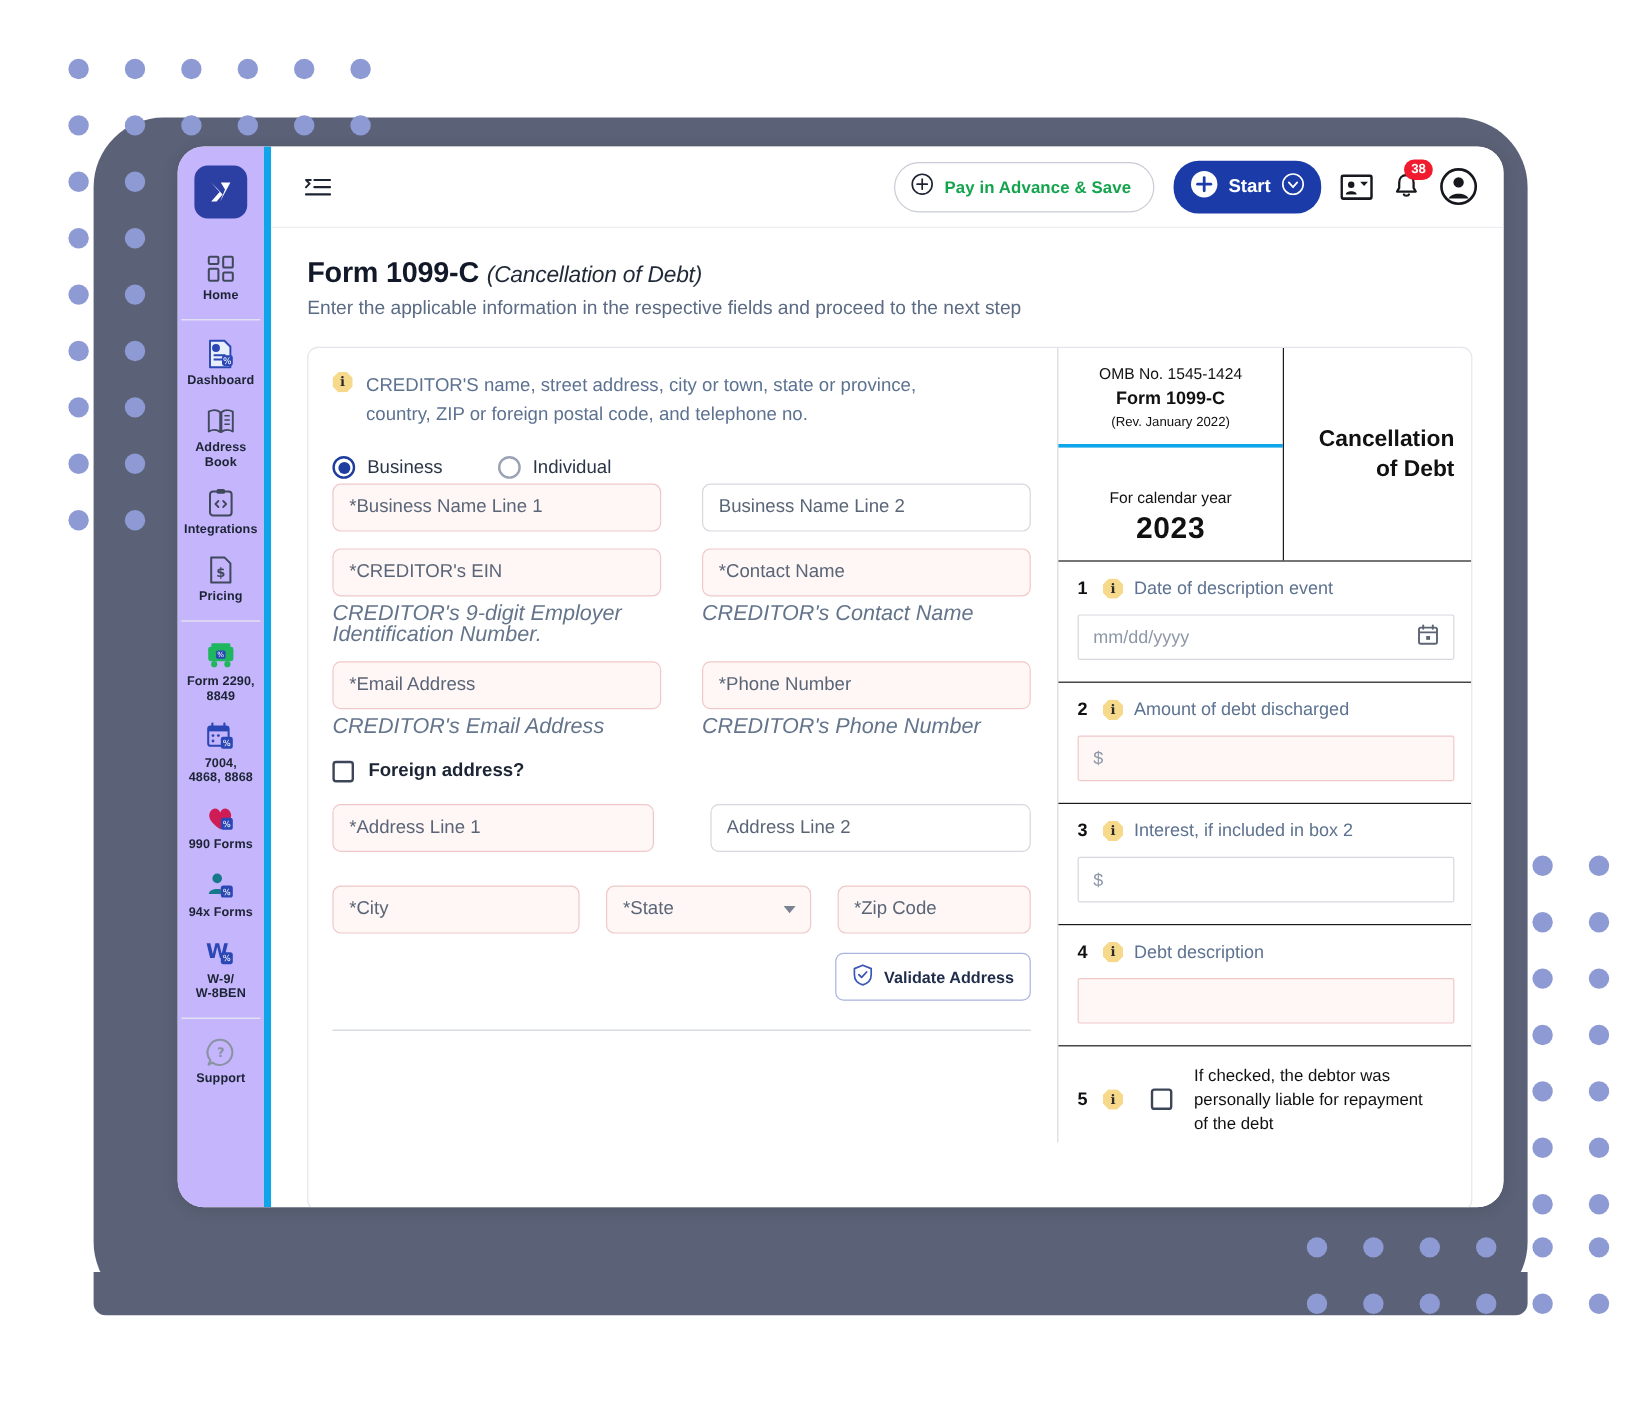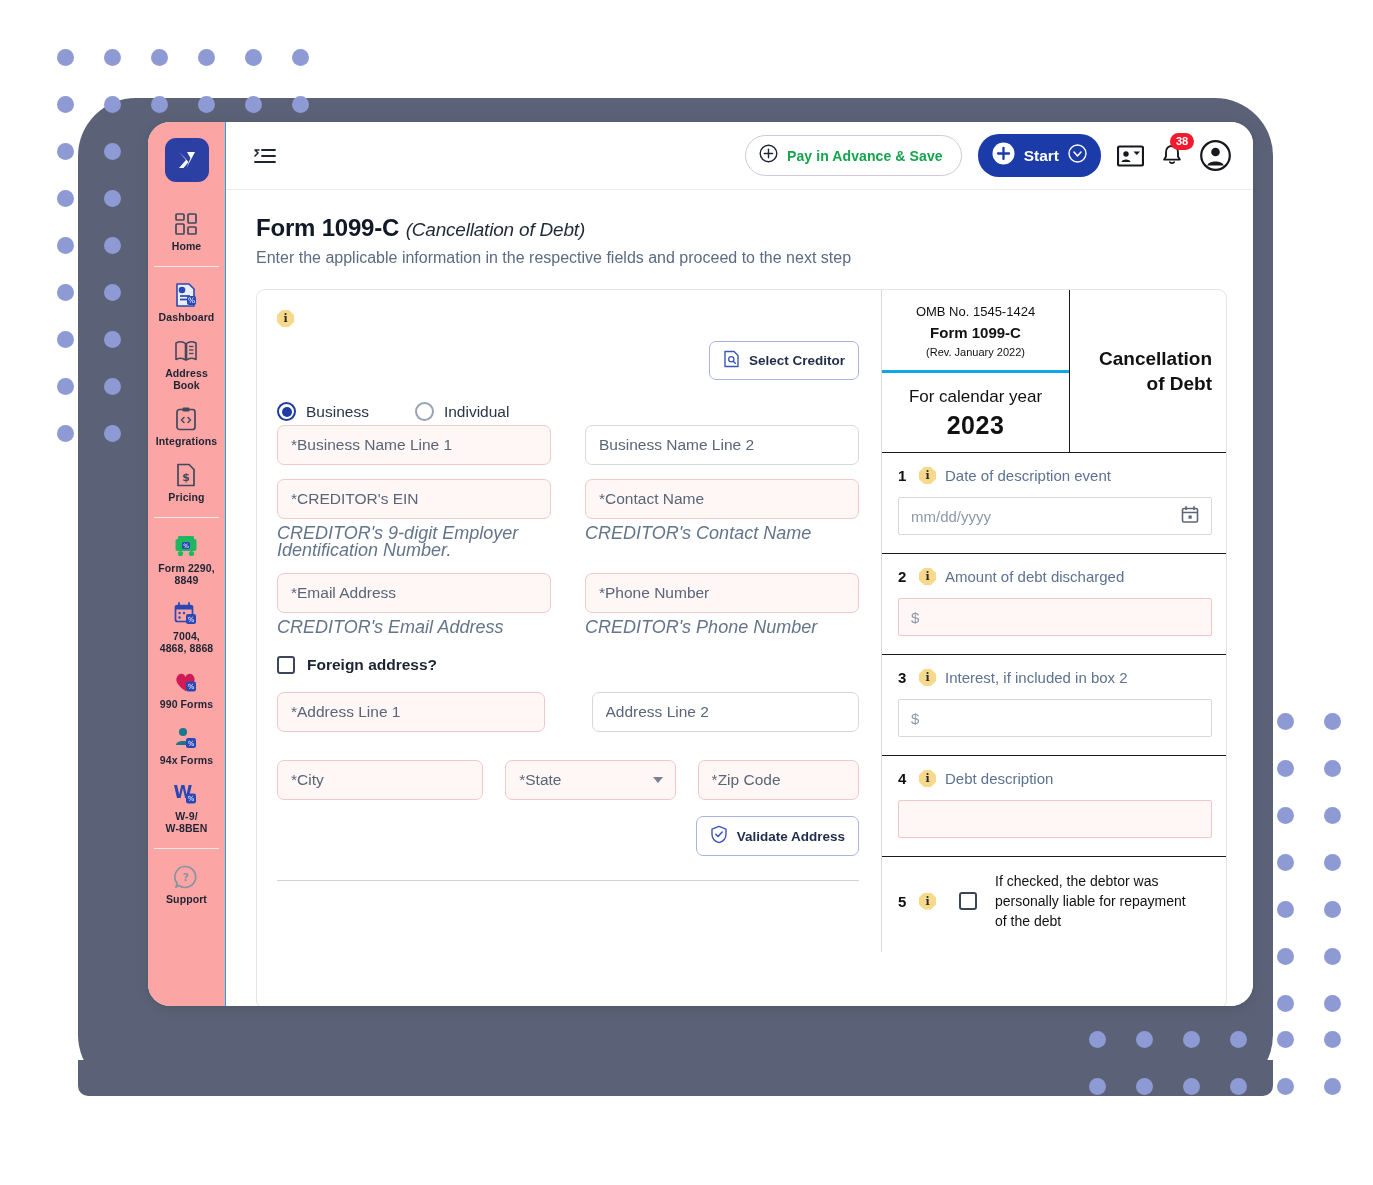--- a/index.html
+++ b/index.html
@@ -45,22 +45,22 @@
     background: #ffffff;
     border-radius: 22px;
     overflow: hidden;
     z-index: 3;
     box-shadow: 0 2px 12px rgba(0,0,0,.12);
   }
 
   
   #sidebar {
     position: absolute; left: 0; top: 0; width: 78px; height: 100%;
-    background: #fca5a5;
-    border-right: 1px solid #0ea5e9;
+    background: #c4b5fd;
+    border-right: 6px solid #0ea5e9;
     display: flex; flex-direction: column; align-items: center;
   }
   #brand-logo {
     width: 44px; height: 44px; margin: 16px 0 14px 0;
     background: #2c3fa3; border-radius: 11px;
     display: flex; align-items: center; justify-content: center;
     color: #fff; font-weight: bold; font-size: 25px;
     font-family: "DejaVu Sans", sans-serif;
   }
   .side-group { width: 100%; padding: 8px 0 6px 0; }
@@ -196,21 +196,21 @@
   #debtor-divider { border-top: 1px solid #cfd3da; margin-top: 24px; }
 
   
   .omb-wrap { display: flex; border-bottom: 1px solid #1b1b1b; }
   .omb-left { flex: 0 0 188px; border-right: 1px solid #1b1b1b; }
   .omb-block { padding: 14px 10px 12px 10px; text-align: center; border-bottom: 3px solid #0ea5e9; }
   .omb-block:last-child { border-bottom: none; }
   .omb-no { font-size: 13px; color: #111; }
   .omb-form { font-size: 15px; font-weight: bold; color: #111; margin-top: 5px; }
   .omb-rev { font-size: 11px; color: #111; margin-top: 5px; }
-  .omb-cal { font-size: 17px; color: #111; }
+  .omb-cal { font-size: 13px; color: #111; margin-top: 20px; }
   .omb-year { font-size: 25px; font-weight: bold; color: #111; margin-top: 4px; letter-spacing: .5px; }
   .omb-right {
     flex: 1; display: flex; align-items: center; justify-content: flex-end;
     padding: 0 14px 0 10px;
   }
   .omb-title { font-size: 19px; font-weight: bold; color: #111; text-align: right; line-height: 25px; }
 
   .box-row { border-bottom: 1px solid #1b1b1b; padding: 14px 14px 18px 16px; }
   .box-head { display: flex; align-items: center; gap: 9px; }
   .box-num { font-size: 15px; font-weight: bold; color: #111; width: 12px; }
@@ -517,34 +517,26 @@
 
     <section id="form-card">
 
 
       <div id="card-body">
 
         <div id="left-pane">
 
           <div class="sect-head">
             <span class="info-icon">i</span>
-          </div>
-
-          <div id="select-creditor-row">
-            <button class="outline-btn">
-              <span>
-                <svg width="17" height="18" viewBox="0 0 17 18">
-                  <path d="M2 1.5 H11 L15 5.5 V16.5 H2 Z" fill="none" stroke="#3b55b8" stroke-width="1.4" stroke-linejoin="round"></path>
-                  <circle cx="8.3" cy="9.3" r="2.6" fill="none" stroke="#3b55b8" stroke-width="1.3"></circle>
-                  <line x1="10.2" y1="11.2" x2="12.3" y2="13.3" stroke="#3b55b8" stroke-width="1.4" stroke-linecap="round"></line>
-                </svg>
-              </span>
-              <span>Select Creditor</span>
-            </button>
-          </div>
+            <div class="txt">
+              <span>CREDITOR'S name, street address, city or town, state or province,</span><br>
+              <span>country, ZIP or foreign postal code, and telephone no.</span>
+            </div>
+          </div>
+
 
           <div id="radio-row">
               <label class="radio-opt checked">
                 <span class="radio-mark"></span>
                 <span class="radio-label">Business</span>
               </label>
               <label class="radio-opt">
                 <span class="radio-mark"></span>
                 <span class="radio-label">Individual</span>
               </label>

